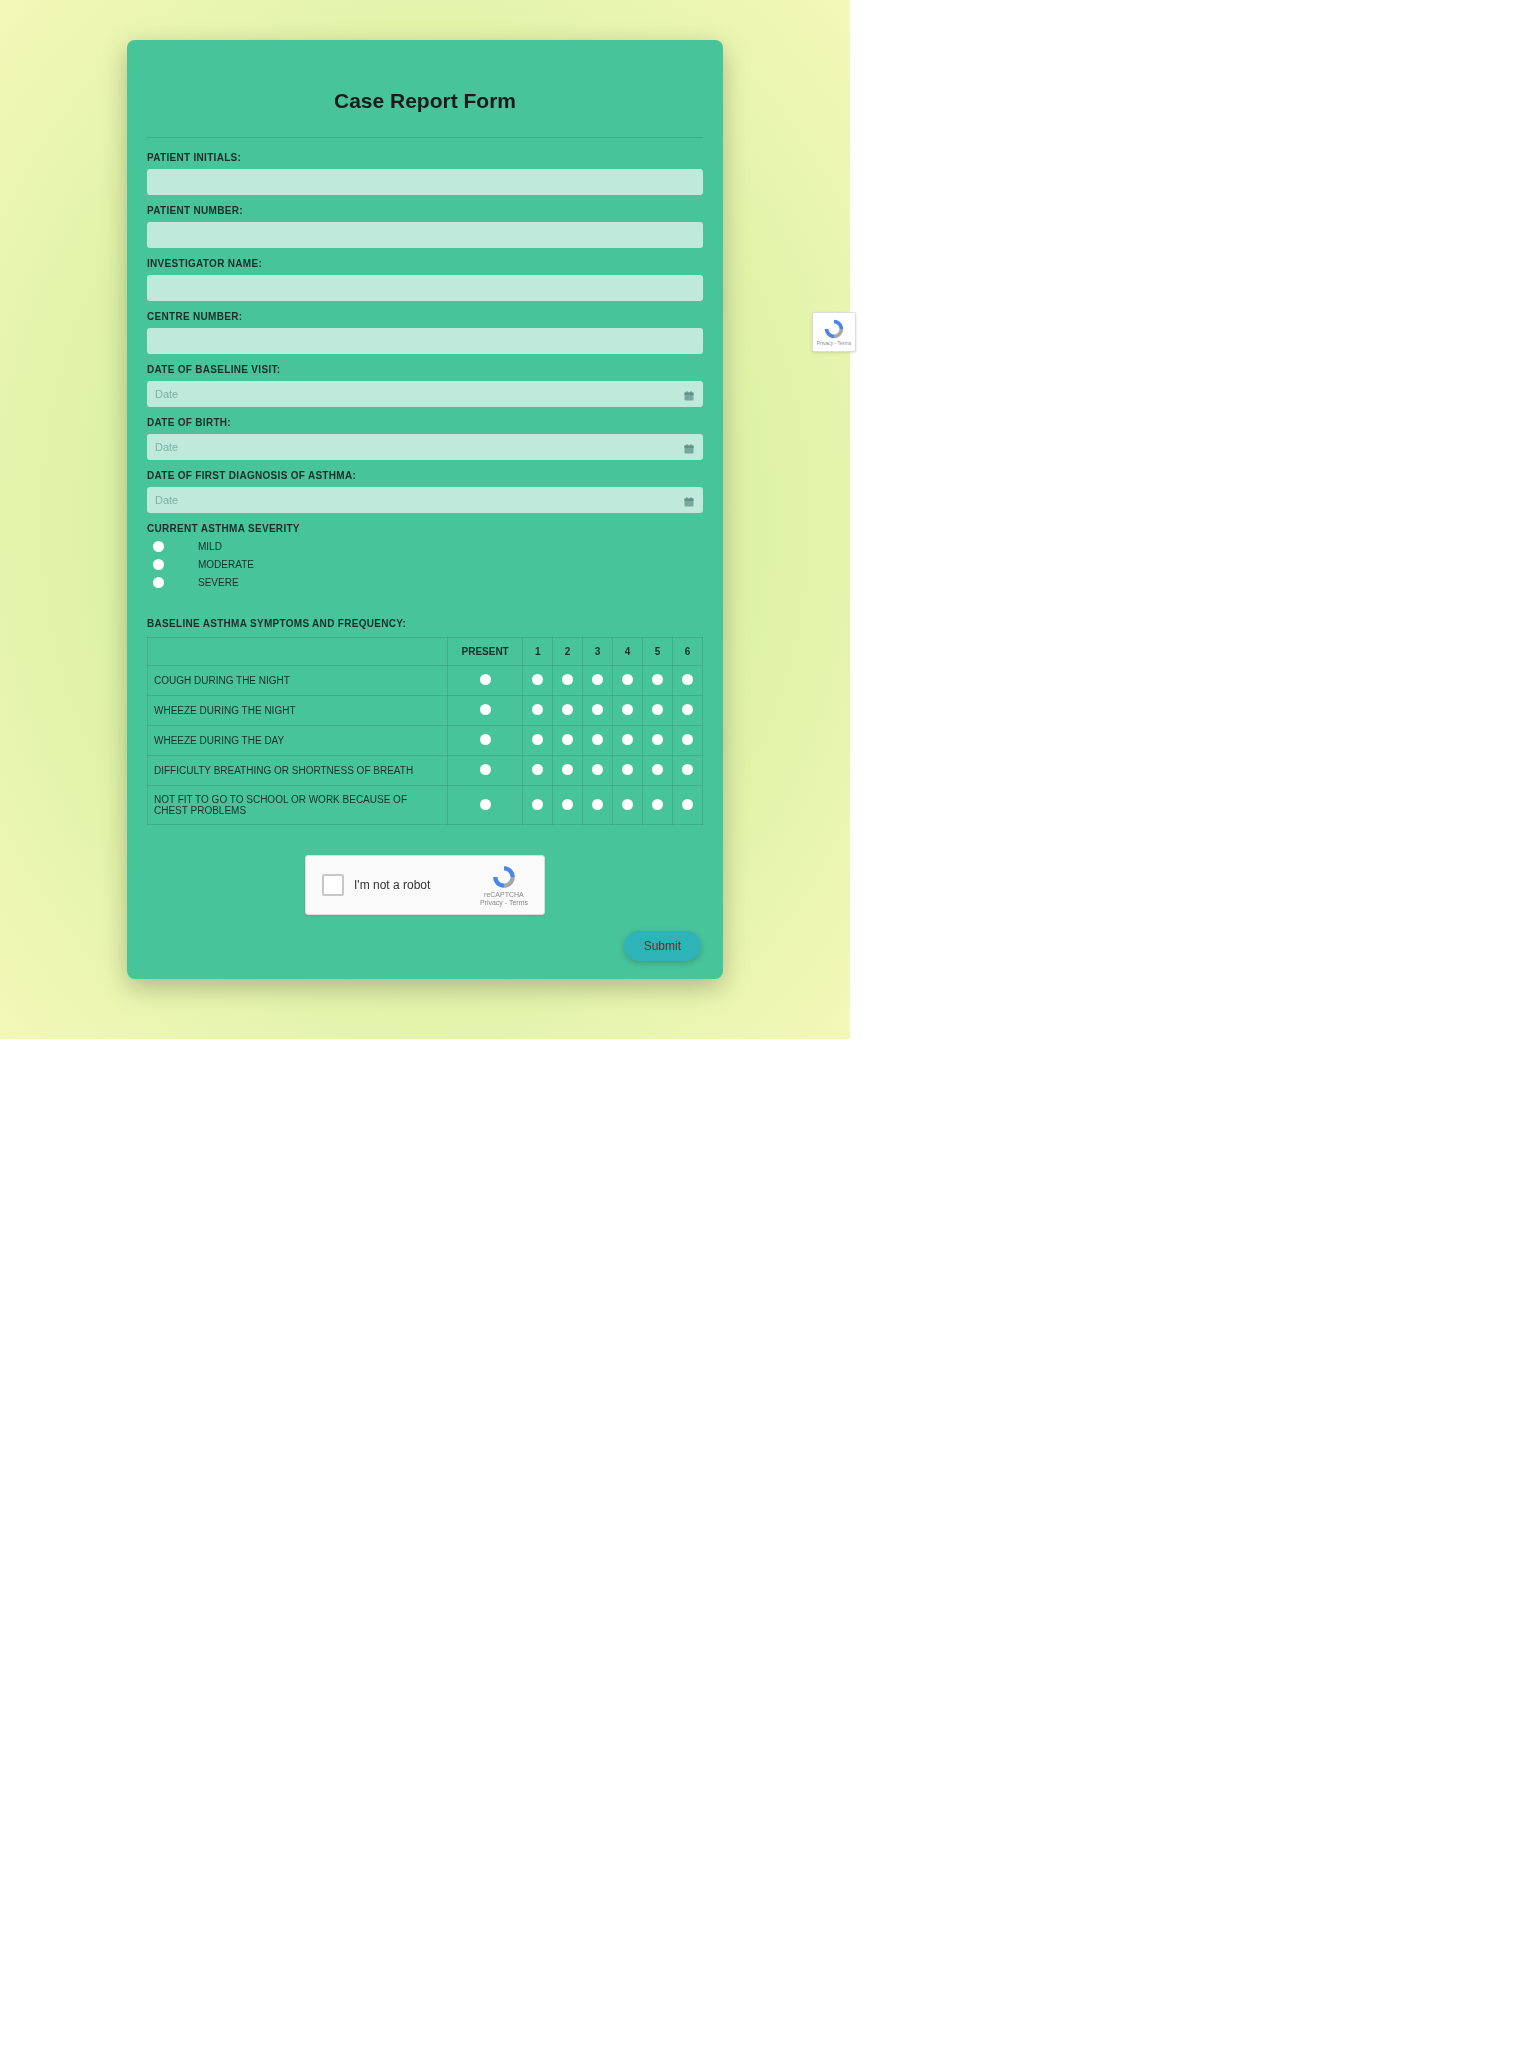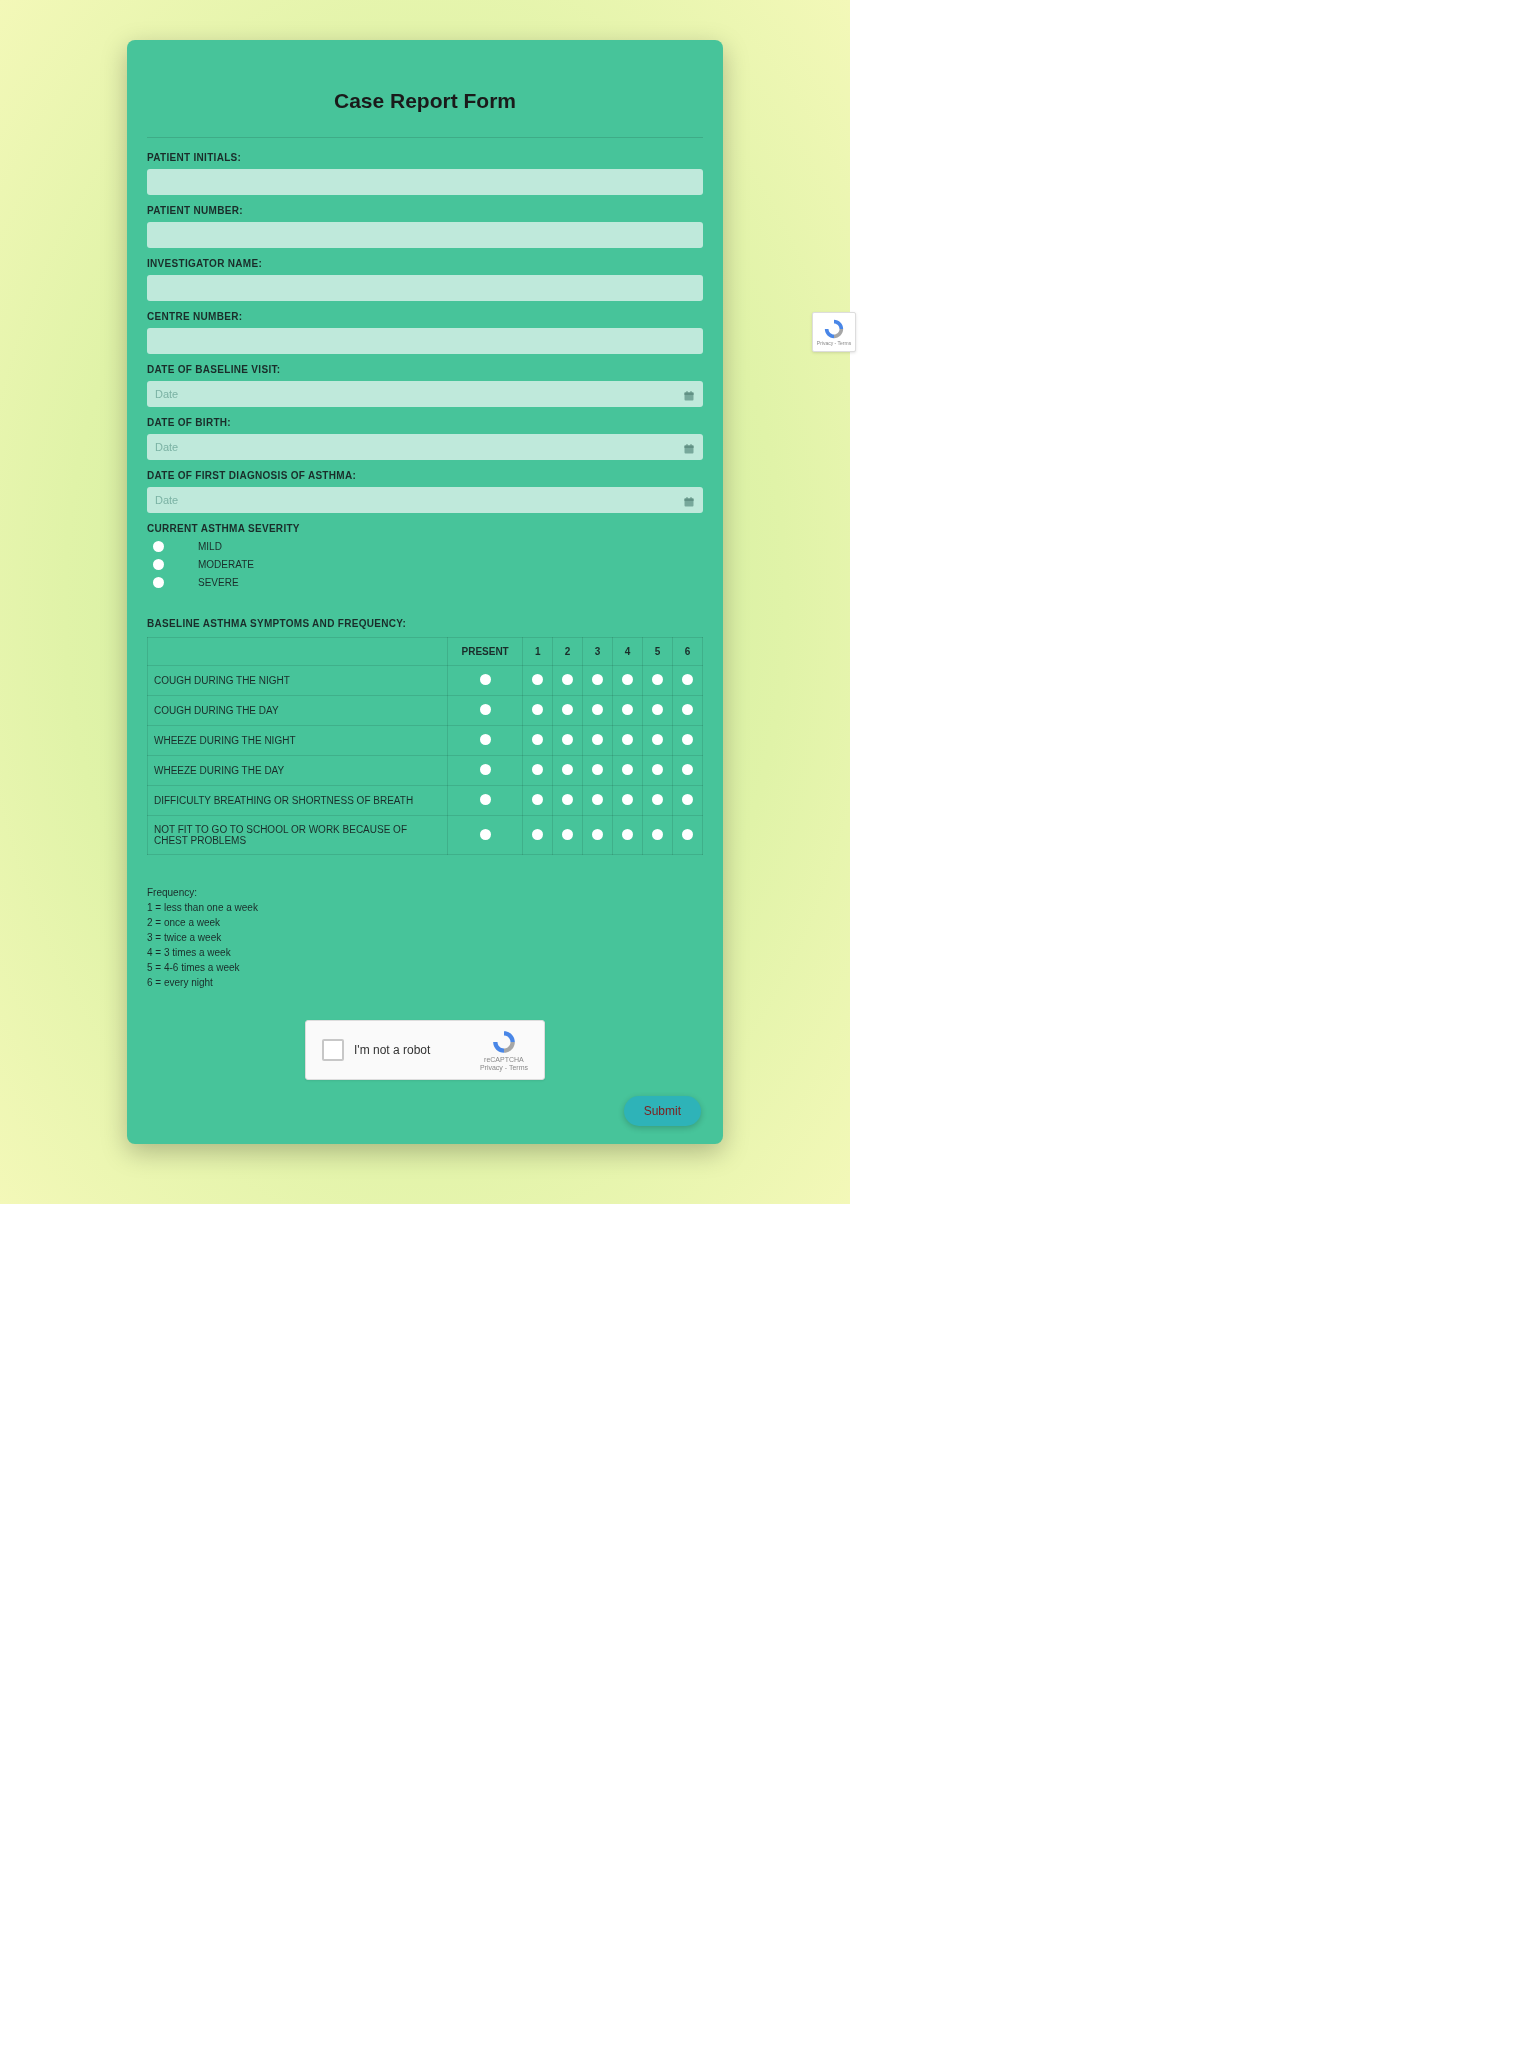--- a/index.html
+++ b/index.html
@@ -224,30 +224,20 @@
                 <td class="rowhead">COUGH DURING THE NIGHT</td>
                 <td><span class="mr"></span></td>
                 <td><span class="mr"></span></td>
                 <td><span class="mr"></span></td>
                 <td><span class="mr"></span></td>
                 <td><span class="mr"></span></td>
                 <td><span class="mr"></span></td>
                 <td><span class="mr"></span></td>
               </tr>
               <tr>
-                <td class="rowhead">COUGH DURING THE DAY</td>
-                <td><span class="mr"></span></td>
-                <td><span class="mr"></span></td>
-                <td><span class="mr"></span></td>
-                <td><span class="mr"></span></td>
-                <td><span class="mr"></span></td>
-                <td><span class="mr"></span></td>
-                <td><span class="mr"></span></td>
-              </tr>
-              <tr>
                 <td class="rowhead">WHEEZE DURING THE NIGHT</td>
                 <td><span class="mr"></span></td>
                 <td><span class="mr"></span></td>
                 <td><span class="mr"></span></td>
                 <td><span class="mr"></span></td>
                 <td><span class="mr"></span></td>
                 <td><span class="mr"></span></td>
                 <td><span class="mr"></span></td>
               </tr>
               <tr>
@@ -277,29 +267,20 @@
                 <td><span class="mr"></span></td>
                 <td><span class="mr"></span></td>
                 <td><span class="mr"></span></td>
                 <td><span class="mr"></span></td>
                 <td><span class="mr"></span></td>
               </tr>
             </tbody>
           </table>
     </div>
 
-    <div class="legend">
-      <div>Frequency:</div>
-      <div>1 = less than one a week</div>
-      <div>2 = once a week</div>
-      <div>3 = twice a week</div>
-      <div>4 = 3 times a week</div>
-      <div>5 = 4-6 times a week</div>
-      <div>6 = every night</div>
-    </div>
 
     <div class="captcha">
       <span class="captcha-check"></span>
       <span class="captcha-text">I'm not a robot</span>
       <span class="captcha-logo">
         <svg viewBox="0 0 48 48">
               <path fill="#4986e7" d="M44 24c0-11-9-20-20-20v8c6.6 0 12 5.4 12 12h8z"></path>
               <path fill="#a6a6a6" d="M24 44c11 0 20-9 20-20h-8c0 6.6-5.4 12-12 12v8z"></path>
               <path fill="#4986e7" d="M4 24c0 11 9 20 20 20v-8c-6.6 0-12-5.4-12-12H4z"></path>
             </svg>

